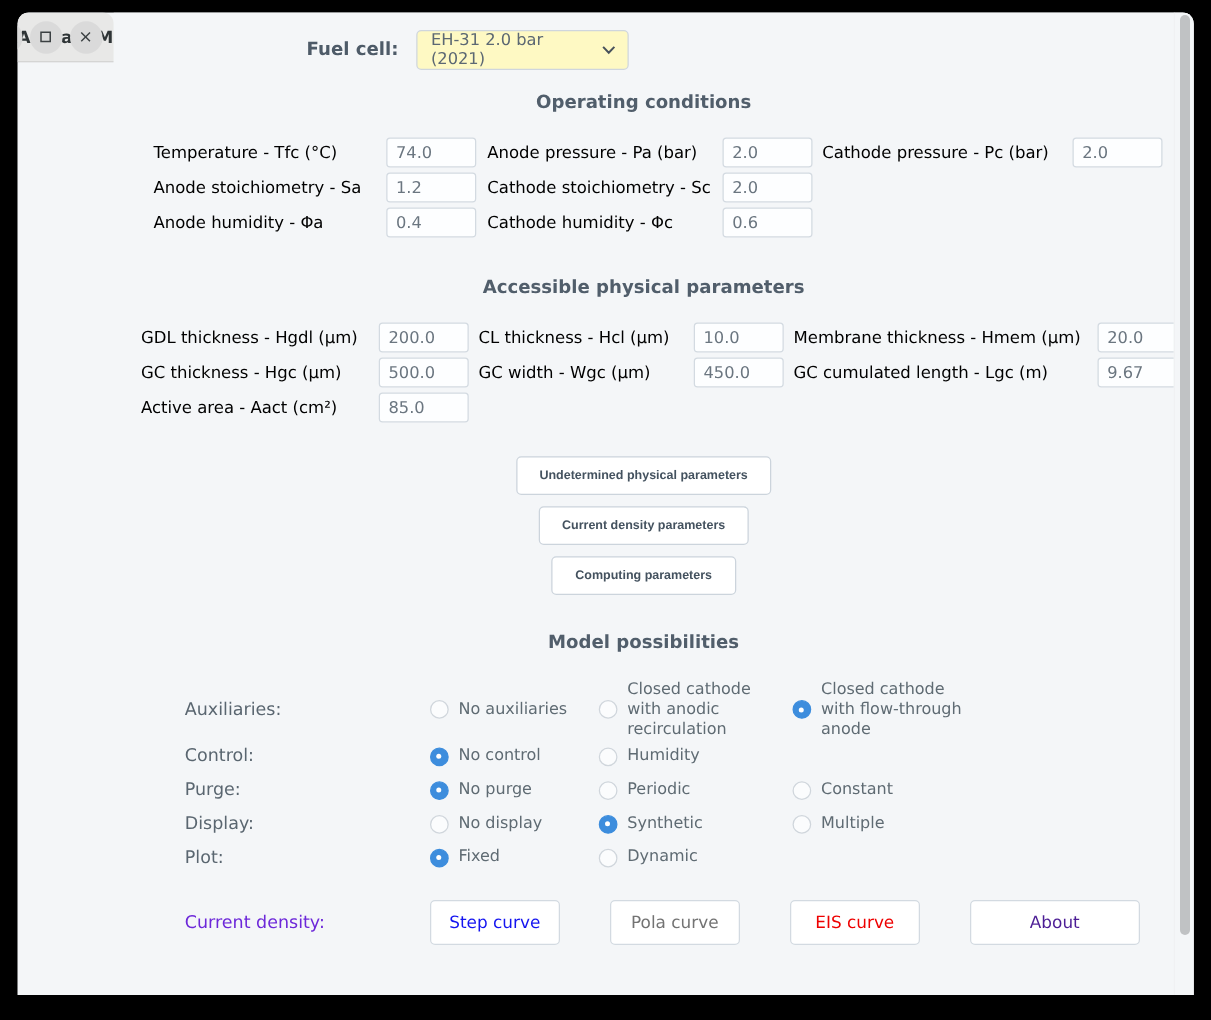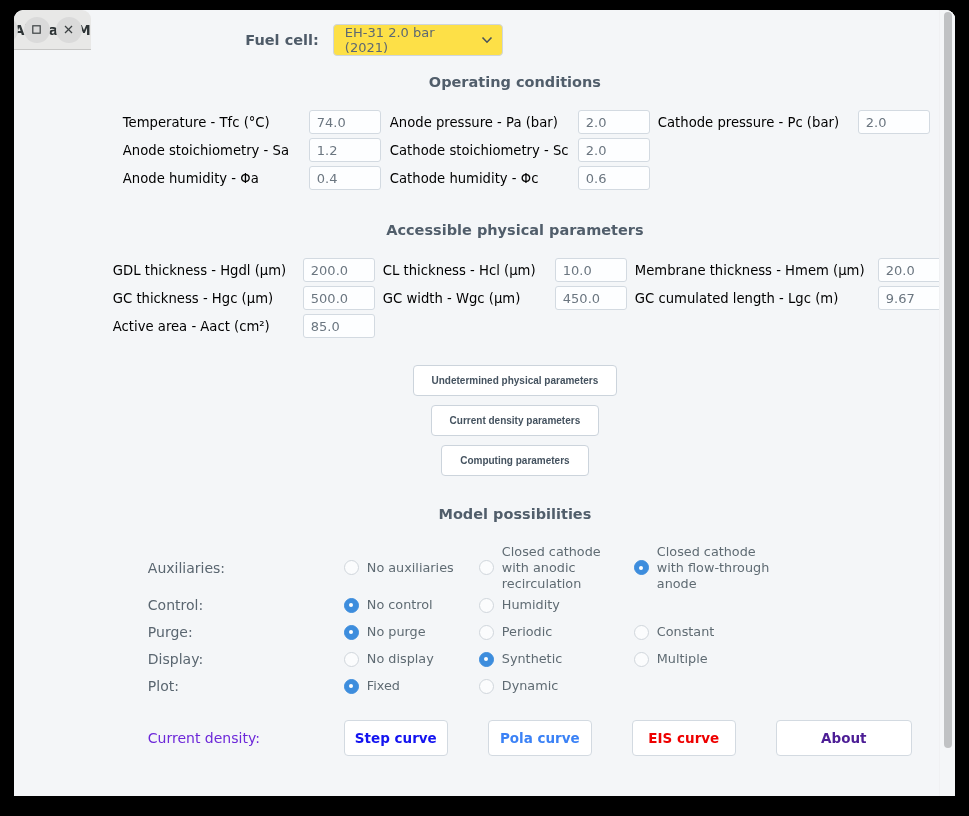--- a/index.html
+++ b/index.html
@@ -113,21 +113,21 @@
     font-size: 14.5px;
     font-weight: bold;
     color: #4e5b68;
     padding-right: 14px;
   }
   #fuelcell-select {
     width: 170px;
     height: 32px;
     border: 1px solid #cfd6dd;
     border-radius: 4px;
-    background: #fde047;
+    background: #fef9c3;
     display: flex;
     align-items: center;
     justify-content: space-between;
     padding: 0 9px 0 11px;
     font-size: 13px;
     color: #5c6873;
     cursor: pointer;
   }
   #fuelcell-select .chev { color:#4a5560; font-size:11px; line-height:1; }
 
@@ -233,21 +233,21 @@
     padding-left: 57px;
     font-size: 14px;
     font-weight: normal;
     color: #6d28d9;
   }
   .curve-btn {
     border: 1px solid #d3dae1;
     border-radius: 4px;
     background: #ffffff;
     font-size: 13.5px;
-    font-weight: bold;
+    font-weight: normal;
     padding: 9px 0;
     text-align: center;
     cursor: pointer;
   }
 </style>
 </head>
 <body>
 
 <div id="window">
 
@@ -422,21 +422,21 @@
             <span class="radio"></span>
             <span class="opt-text">Dynamic</span>
           </div>
         </div>
       </div>
 
       <div id="bottom-row">
         <div id="bottom-label">Current density:</div>
         <div style="display:flex; align-items:center; gap:40px;">
           <div class="curve-btn" style="width:104px; color:#1414f0;">Step curve</div>
-          <div class="curve-btn" style="width:104px; color:#3b82f6;">Pola curve</div>
+          <div class="curve-btn" style="width:104px; color:#737373;">Pola curve</div>
           <div class="curve-btn" style="width:104px; color:#ee0000;">EIS curve</div>
           <div class="curve-btn" style="width:136px; color:#4c1d95;">About</div>
         </div>
       </div>
 
     </div>
 
     <div id="scrollbar">
       <div id="scroll-thumb"></div>
     </div>

